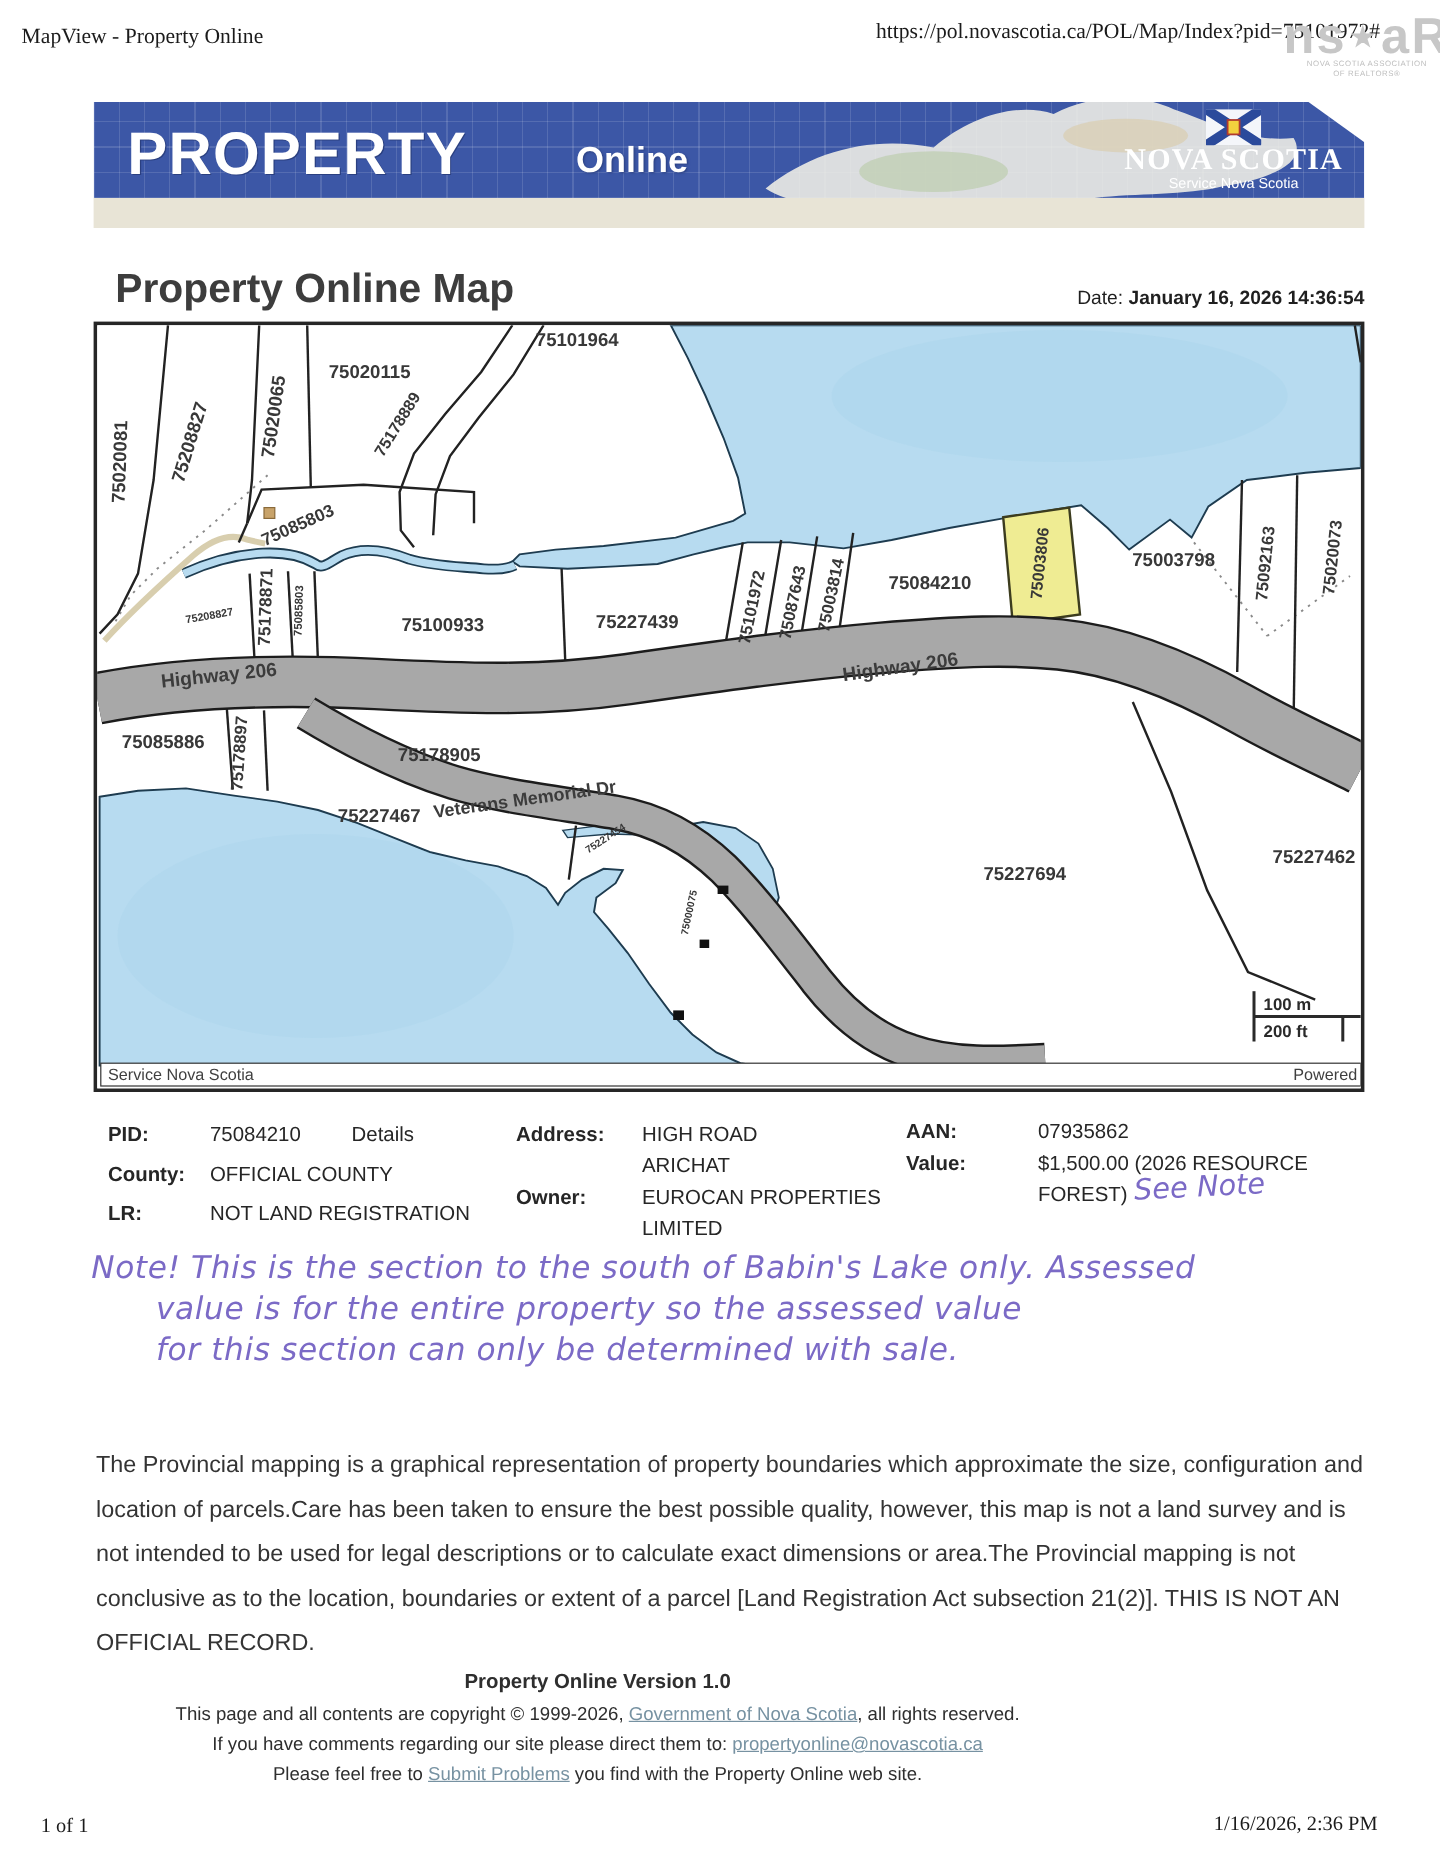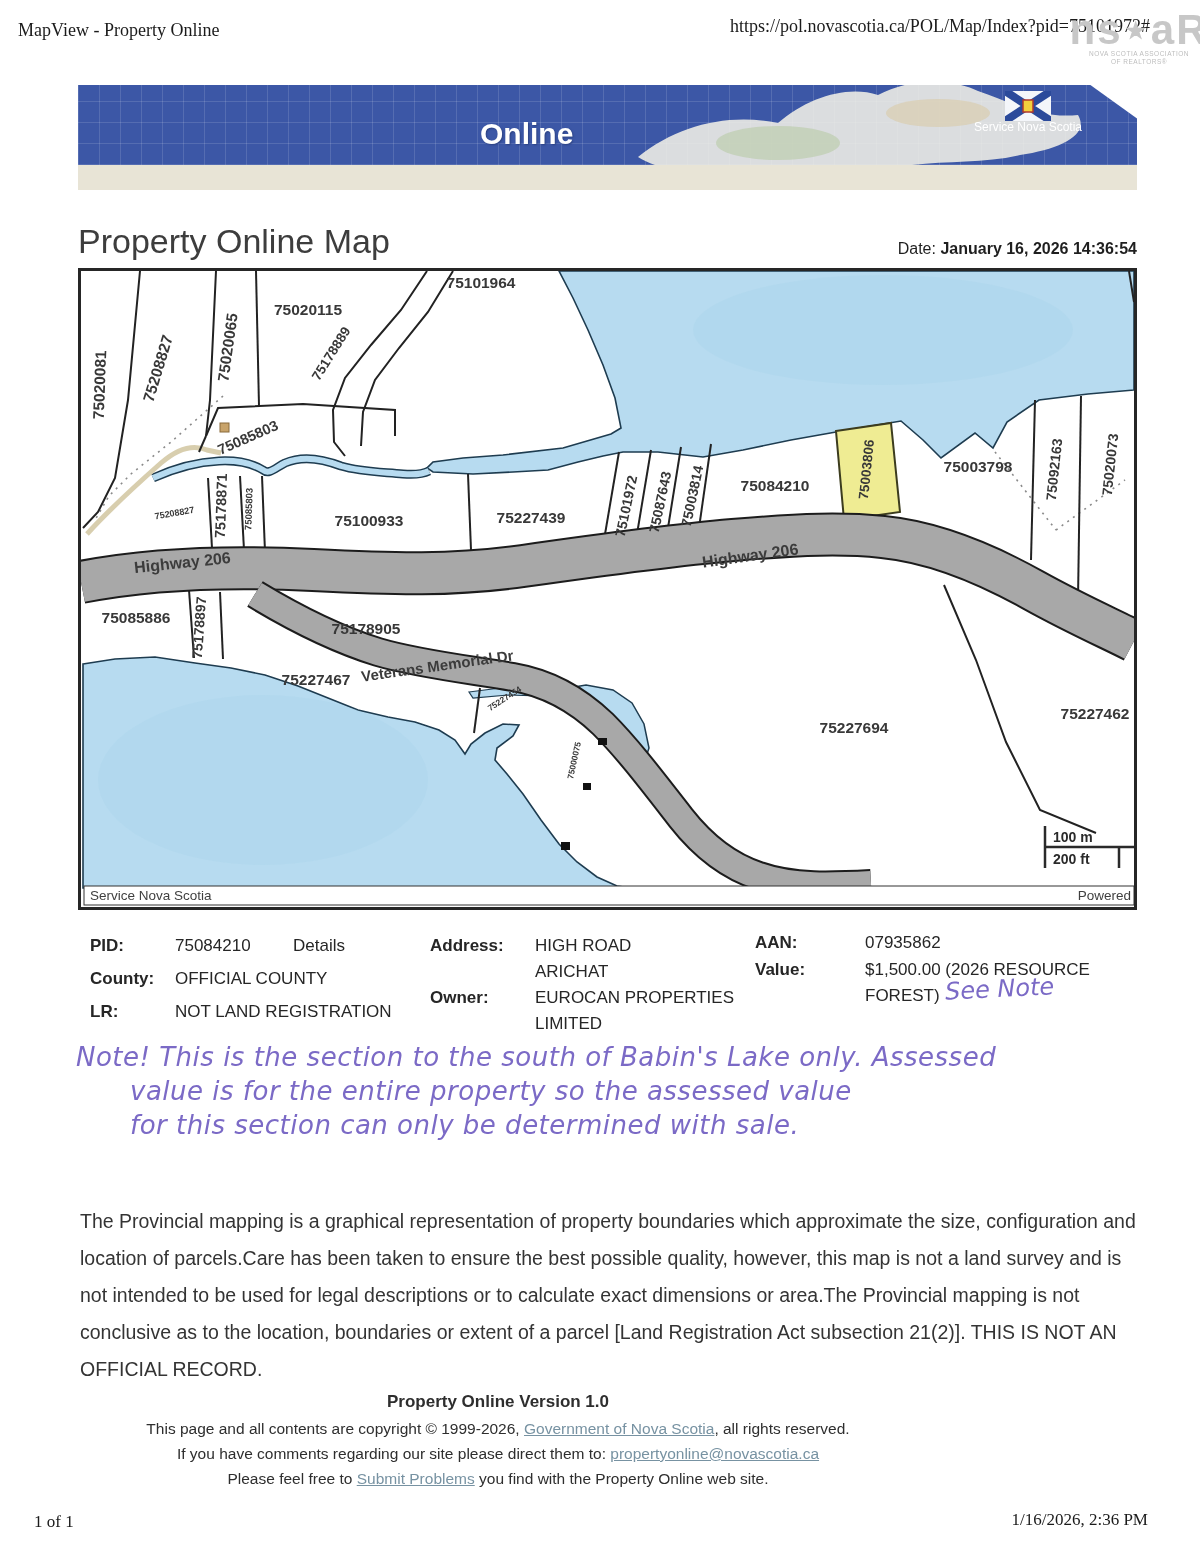--- a/index.html
+++ b/index.html
@@ -28,21 +28,21 @@
          text-shadow:1px 1px 0 #2b4080;}
   #brand-suffix{left:402px;top:32px;font-size:30px;font-weight:800;color:#fff;
          text-shadow:1px 1px 2px #2b4080;}
   #ns-landmass{left:520px;top:0;}
   #org{left:800px;top:6px;width:300px;text-align:center;color:#fff;}
   #org .flag{margin:0 auto;}
   #org .name{font-family:"Liberation Serif",serif;font-weight:bold;font-size:25px;
              letter-spacing:1px;line-height:26px;}
   #org .sub{font-size:12px;line-height:13px;}
   
-  #map-title{left:78px;top:222px;font-size:34px;font-weight:400;color:#3d3d3d;}
+  #map-title{left:96px;top:222px;font-size:34px;font-weight:700;color:#3d3d3d;}
   #map-date{right:63px;top:240px;font-size:16px;color:#1f1f1f;}
   #map-date b{font-weight:700;}
   
   #map-frame{left:78px;top:268px;width:1059px;height:642px;border:3px solid #262626;
              box-sizing:border-box;background:#fff;}
   #map-svg{position:absolute;left:0;top:0;}
   text.pid{font-family:"Liberation Sans",sans-serif;font-weight:bold;fill:#383838;}
   text.road{font-family:"Liberation Sans",sans-serif;font-weight:bold;fill:#3c3c3c;}
   
   .dt{font-size:17px;color:#262626;}
@@ -74,27 +74,29 @@
 </div>
 
 <div class="abs" id="banner">
   <div class="abs" id="banner-blue"></div>
   <div class="abs" id="banner-strip"></div>
   <svg class="abs" id="ns-landmass" width="520" height="80" viewBox="0 0 520 80">
     <path d="M40,72 C80,40 130,28 180,38 C210,12 250,0 280,10 C310,-6 350,-8 380,6 C410,16 440,34 480,30 C492,50 462,64 422,70 C382,80 332,74 292,84 C252,92 182,92 142,84 C102,92 62,86 40,72 Z" fill="#f1f0e7" opacity="0.88"></path>
     <ellipse cx="180" cy="58" rx="62" ry="17" fill="#b5c9a0" opacity="0.55"></ellipse>
     <ellipse cx="340" cy="28" rx="52" ry="14" fill="#d8c9a2" opacity="0.55"></ellipse>
   </svg>
+  <div class="abs" id="brand">PROPERTY</div>
   <div class="abs" id="brand-suffix">Online</div>
   <div class="abs" id="org">
     <svg class="flag" width="46" height="30" viewBox="0 0 46 30" style="display:block;margin:0 auto;">
       <rect width="46" height="30" fill="#f4f6fa"></rect>
       <path d="M0,0 L46,30 M46,0 L0,30" stroke="#2b4a9b" stroke-width="8"></path>
       <rect x="18" y="9" width="10" height="12" fill="#f3d03e" stroke="#b03a2e" stroke-width="1.5"></rect>
     </svg>
+    <div class="name">NOVA SCOTIA</div>
     <div class="sub">Service Nova Scotia</div>
   </div>
 </div>
 
 <div class="abs" id="map-title">Property Online Map</div>
 <div class="abs" id="map-date">
   <span>Date:</span>
   <b>January 16, 2026 14:36:54</b>
 </div>
 

